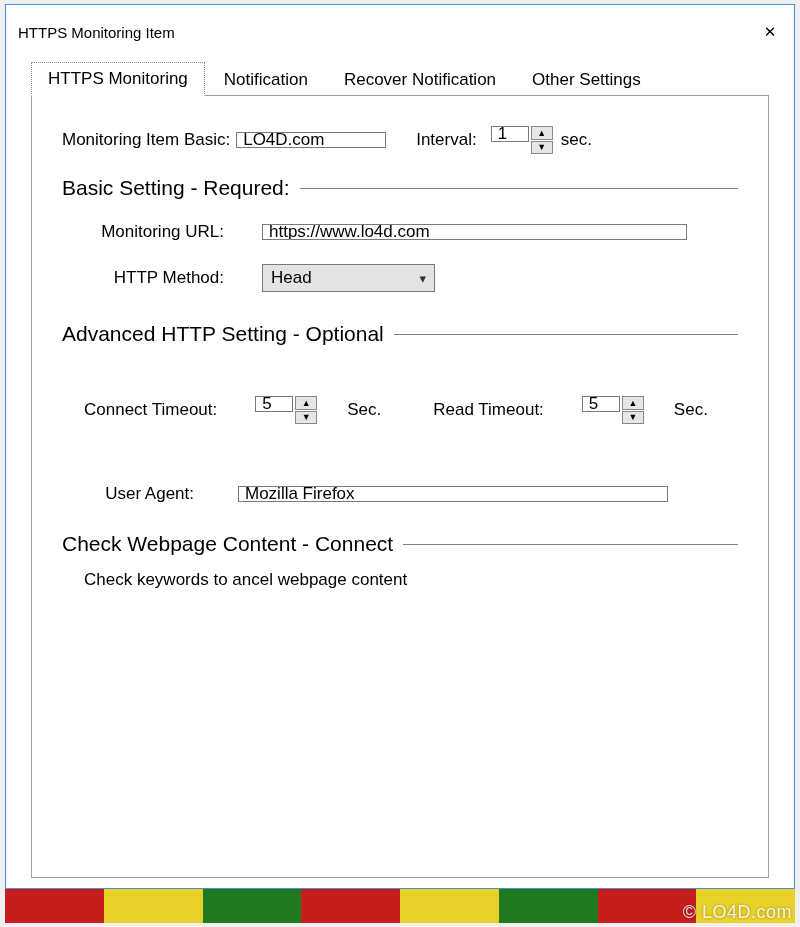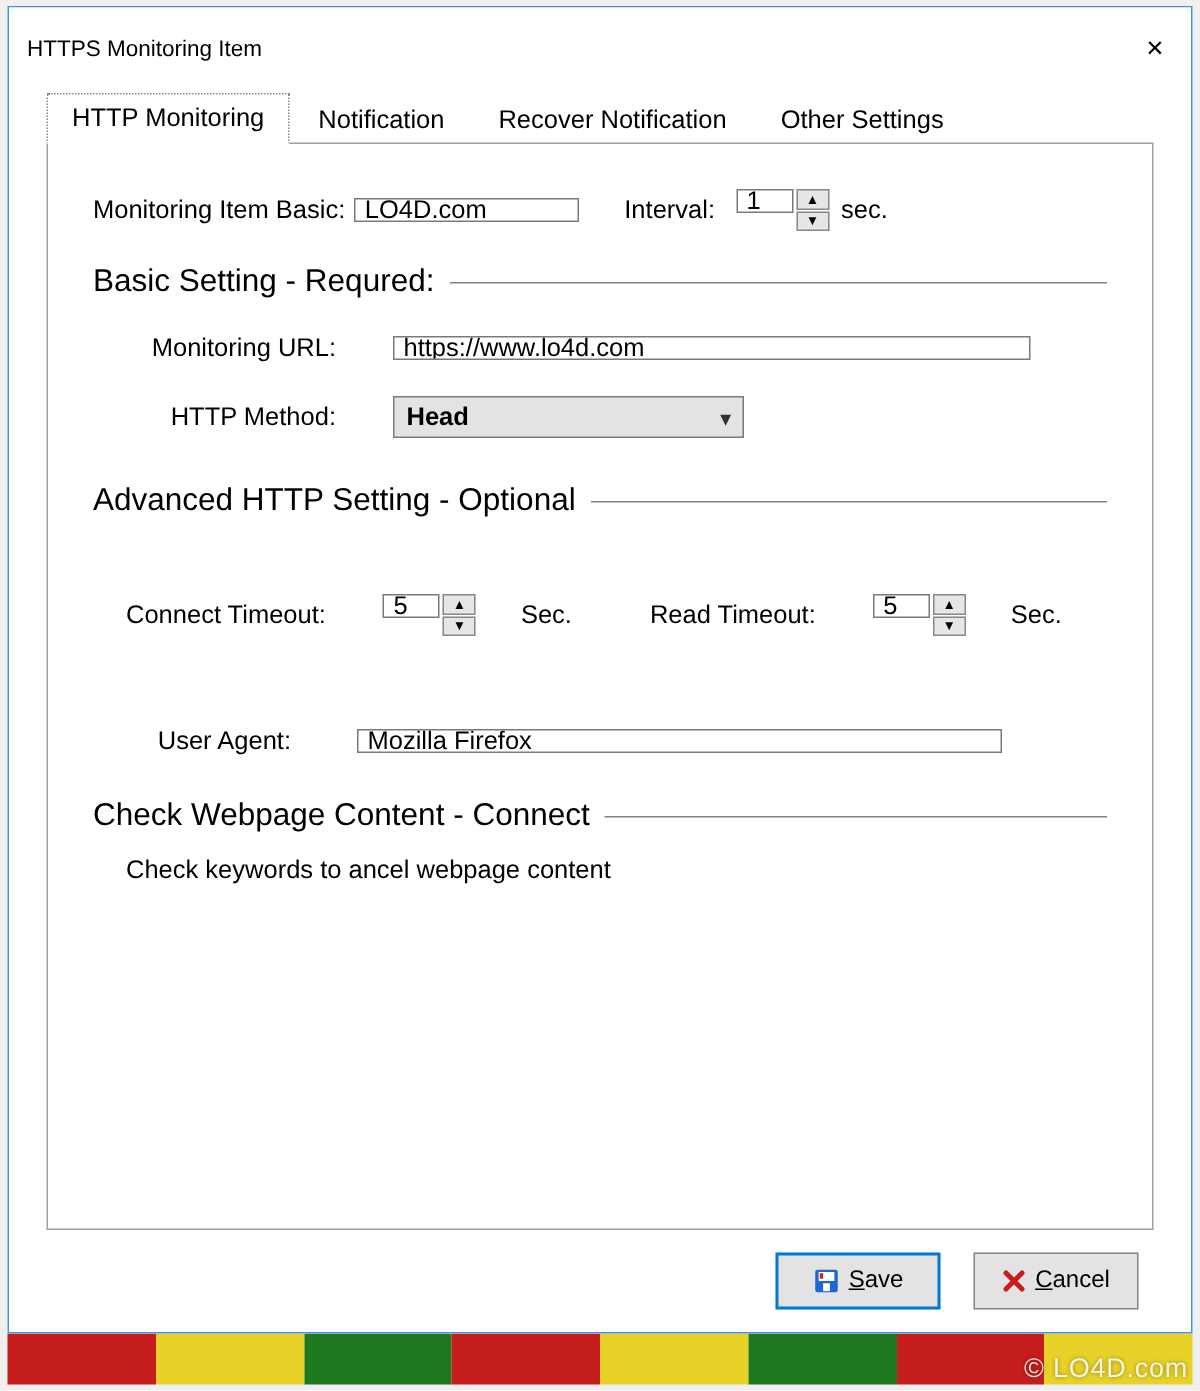--- a/index.html
+++ b/index.html
@@ -142,28 +142,27 @@
     flex: 1;
     height: 1px;
     background: #808080;
     margin-left: 10px;
   }
   .indented { padding-left: 22px; gap: 12px; }
   .select {
     border: 1px solid #7a7a7a;
     background: #e3e3e3;
     height: 28px;
-    width: 234px;
+    width: 173px;
     display: flex;
     align-items: center;
     justify-content: space-between;
     padding: 0 8px;
     font-size: 17px;
     cursor: pointer;
-    font-weight: bold;
   }
   .select .chev { font-size: 13px; color: #333; }
   .button-row {
     display: flex;
     justify-content: flex-end;
     gap: 22px;
     padding: 15px 10px 5px 0;
   }
   .btn {
     width: 110px;
@@ -229,21 +228,21 @@
     <span class="title-text">HTTPS Monitoring Item</span>
     <div class="close-btn">
       <span>✕</span>
     </div>
   </div>
 
   <div class="content">
 
     <div class="tabstrip">
       <div class="tab active">
-        <span>HTTP Monitoring</span>
+        <span>HTTPS Monitoring</span>
       </div>
       <div class="tab">
         <span>Notification</span>
       </div>
       <div class="tab">
         <span>Recover Notification</span>
       </div>
       <div class="tab">
         <span>Other Settings</span>
       </div>
@@ -330,34 +329,17 @@
         <span>Check Webpage Content - Connect</span>
         <div class="line"></div>
       </div>
 
       <div class="row indented">
         <span>Check keywords to ancel webpage content</span>
       </div>
 
     </div>
 
-    <div class="button-row">
-      <div class="btn primary">
-        <svg class="save-icon" viewBox="0 0 24 24">
-          <rect x="2" y="2" width="20" height="20" rx="2" fill="#1e66d0"></rect>
-          <rect x="5" y="4" width="14" height="8" fill="#fff"></rect>
-          <rect x="9" y="14" width="6" height="7" fill="#fff"></rect>
-          <rect x="6" y="5" width="3" height="5" fill="#d02020"></rect>
-        </svg>
-        <span><span class="underline">S</span>ave</span>
-      </div>
-      <div class="btn">
-        <svg class="cancel-icon" viewBox="0 0 24 24">
-          <path d="M4 4 L20 20 M20 4 L4 20" stroke="#c61d1d" stroke-width="5" stroke-linecap="round"></path>
-        </svg>
-        <span><span class="underline">C</span>ancel</span>
-      </div>
-    </div>
 
   </div>
 </div>
 
 <div class="watermark">© LO4D.com</div>
 
 </body></html>

